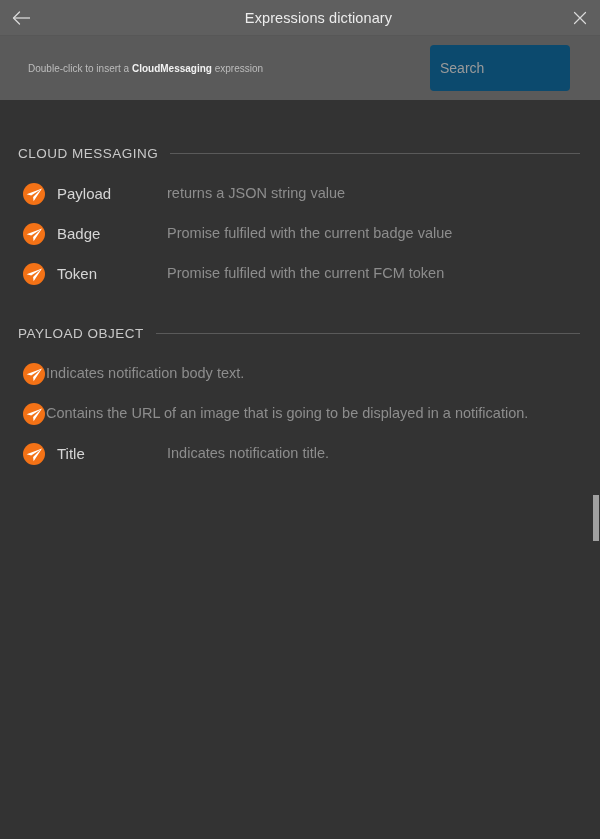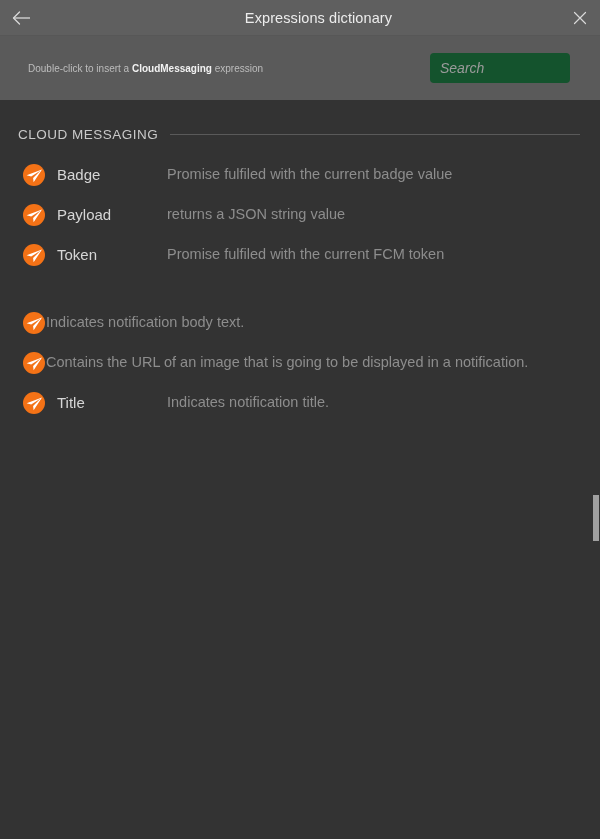--- a/index.html
+++ b/index.html
@@ -88,45 +88,44 @@
   .hint .hint-strong {
     color: #f2f2f2;
     font-weight: bold;
   }
   .search-box {
     position: absolute;
     right: 30px;
     top: 50%;
     transform: translateY(-50%);
     width: 140px;
-    height: 30px;
-    background: #14532d;
+    height: 46px;
+    background: #0c4a6e;
     border: none;
     border-radius: 4px;
     color: #d8d8d8;
     font-family: "Liberation Sans", sans-serif;
     font-size: 14px;
     padding: 0 10px;
     box-sizing: border-box;
     outline: none;
-    font-style: italic;
   }
   .search-box::placeholder { color: #9a9a9a; }
 
   
   .content {
     flex: 1;
     background: #333333;
     overflow: hidden;
     position: relative;
     padding-top: 24px;
     box-sizing: border-box;
   }
 
-  .section { margin-bottom: 28px; }
+  .section { margin-bottom: 28px; margin-top: 19px; }
 
   .section-header {
     display: flex;
     align-items: center;
     padding: 0 20px 0 18px;
     height: 20px;
     margin-bottom: 12px;
   }
   .section-title {
     font-size: 13.5px;
@@ -227,48 +226,52 @@
         <div class="section-rule"></div>
       </div>
 
       <div class="row">
         <span class="row-icon">
           <svg width="24" height="24" viewBox="0 0 24 24">
             <circle cx="12" cy="12" r="11" fill="#f47216"></circle>
             <path d="M20 6.5 L4.6 12.2 L9.2 13.6 L18.6 7.4 L11.1 15.1 L11.6 19.2 Z" fill="#ffffff"></path>
           </svg>
         </span>
+        <span class="row-name">Payload</span>
+        <span class="row-desc">returns a JSON string value</span>
+      </div>
+
+      <div class="row">
+        <span class="row-icon">
+          <svg width="24" height="24" viewBox="0 0 24 24">
+            <circle cx="12" cy="12" r="11" fill="#f47216"></circle>
+            <path d="M20 6.5 L4.6 12.2 L9.2 13.6 L18.6 7.4 L11.1 15.1 L11.6 19.2 Z" fill="#ffffff"></path>
+          </svg>
+        </span>
         <span class="row-name">Badge</span>
         <span class="row-desc">Promise fulfiled with the current badge value</span>
       </div>
 
       <div class="row">
         <span class="row-icon">
           <svg width="24" height="24" viewBox="0 0 24 24">
             <circle cx="12" cy="12" r="11" fill="#f47216"></circle>
             <path d="M20 6.5 L4.6 12.2 L9.2 13.6 L18.6 7.4 L11.1 15.1 L11.6 19.2 Z" fill="#ffffff"></path>
           </svg>
         </span>
-        <span class="row-name">Payload</span>
-        <span class="row-desc">returns a JSON string value</span>
-      </div>
-
-      <div class="row">
-        <span class="row-icon">
-          <svg width="24" height="24" viewBox="0 0 24 24">
-            <circle cx="12" cy="12" r="11" fill="#f47216"></circle>
-            <path d="M20 6.5 L4.6 12.2 L9.2 13.6 L18.6 7.4 L11.1 15.1 L11.6 19.2 Z" fill="#ffffff"></path>
-          </svg>
-        </span>
         <span class="row-name">Token</span>
         <span class="row-desc">Promise fulfiled with the current FCM token</span>
       </div>
     </div>
 
     <div class="section">
+      <div class="section-header">
+        <div class="section-title">PAYLOAD OBJECT</div>
+        <div class="section-rule"></div>
+      </div>
 
       <div class="row">
         <span class="row-icon">
           <svg width="24" height="24" viewBox="0 0 24 24">
             <circle cx="12" cy="12" r="11" fill="#f47216"></circle>
             <path d="M20 6.5 L4.6 12.2 L9.2 13.6 L18.6 7.4 L11.1 15.1 L11.6 19.2 Z" fill="#ffffff"></path>
           </svg>
         </span>
         <span class="row-desc">Indicates notification body text.</span>
       </div>

